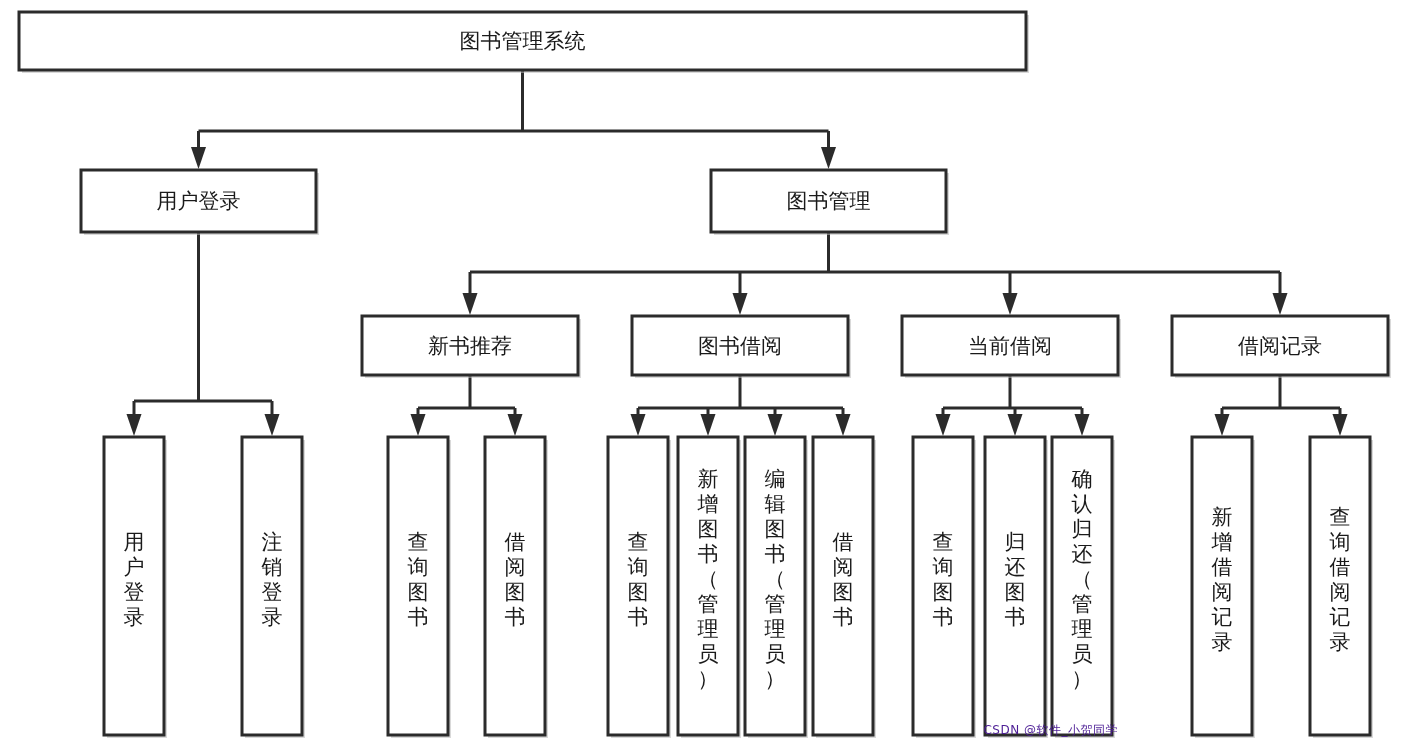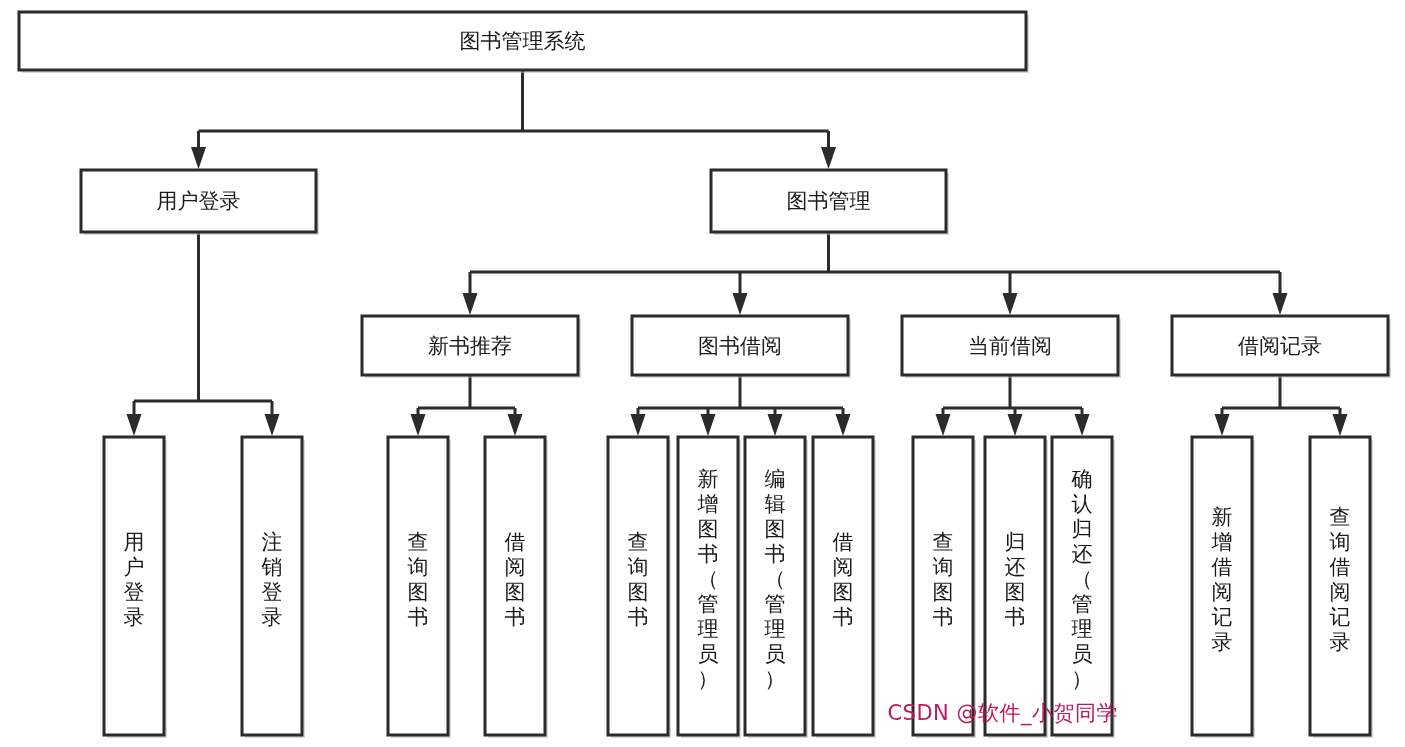--- a/index.html
+++ b/index.html
@@ -57,24 +57,24 @@
   }
   .node-label-vertical {
     fill: #1a1a1a;
     font-family: "DejaVu Sans", "Liberation Sans", sans-serif;
     font-size: 21px;
     text-anchor: middle;
   }
   .watermark {
     position: absolute;
     right: 8px;
-    bottom: 20px;
-    font-family: "DejaVu Sans", "Liberation Sans", sans-serif;
-    font-size: 21px;
-    color: #be185d;
+    bottom: 8px;
+    font-family: "DejaVu Sans", "Liberation Sans", sans-serif;
+    font-size: 12px;
+    color: #4c1d95;
     white-space: nowrap;
     letter-spacing: 0.5px;
     pointer-events: none;
   }
 </style>
 </head>
 <body>
 
 <div id="diagram-root">
   <svg id="flow-svg" viewBox="0 0 1405 747">

